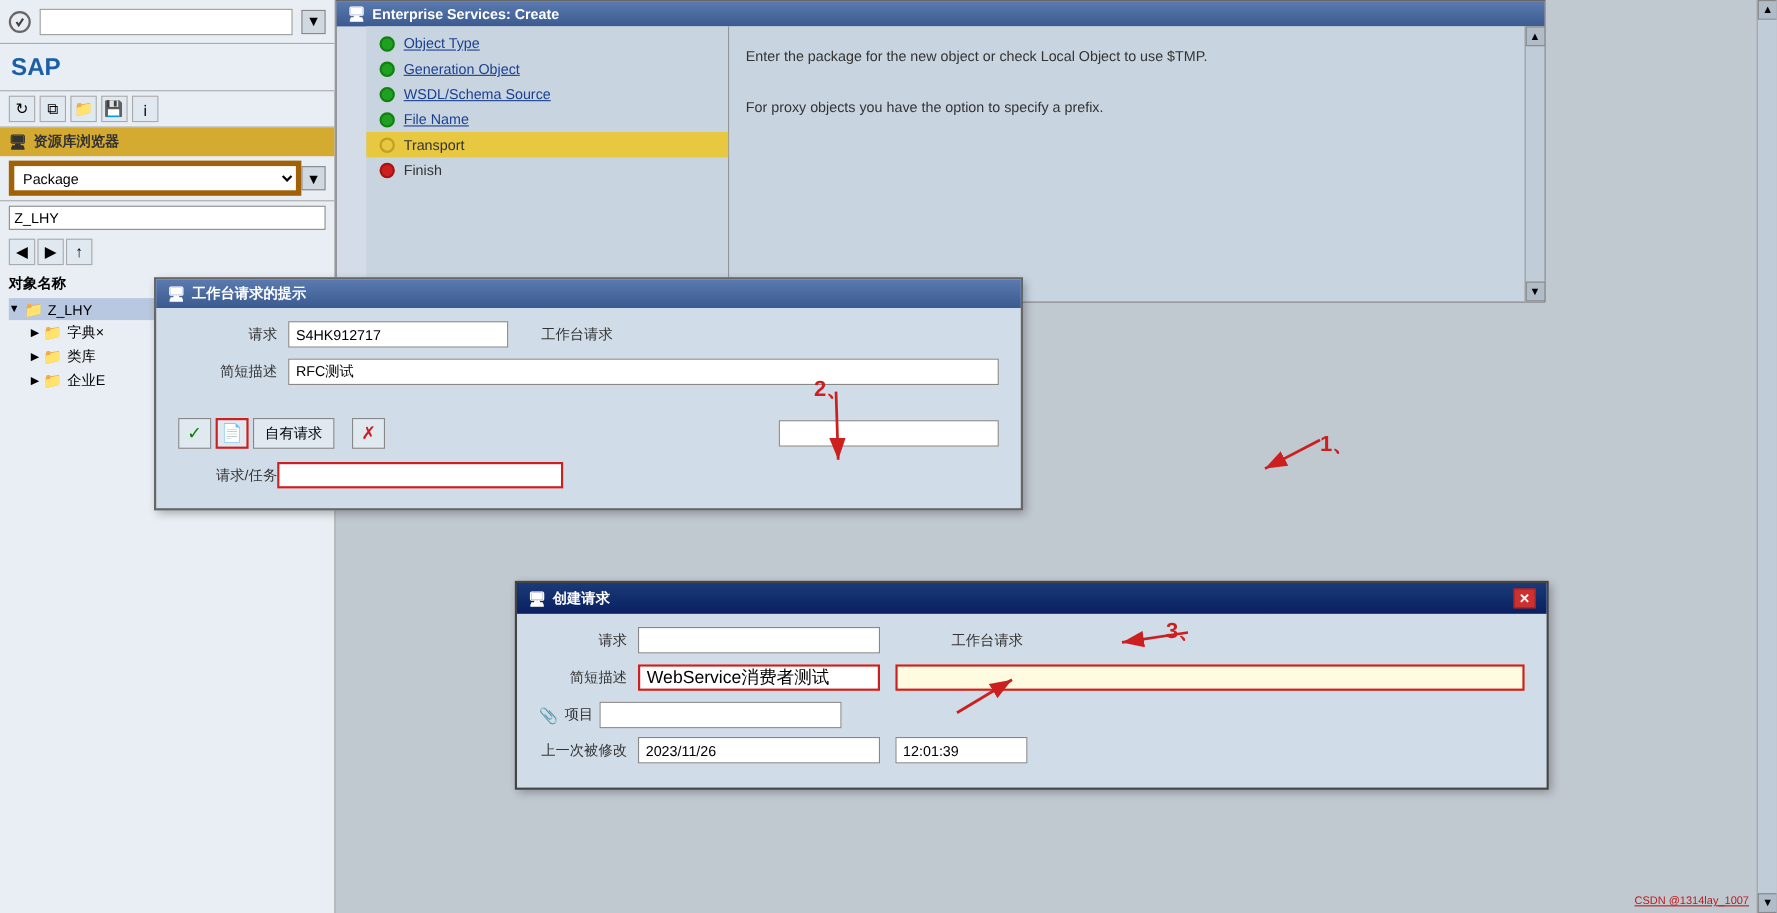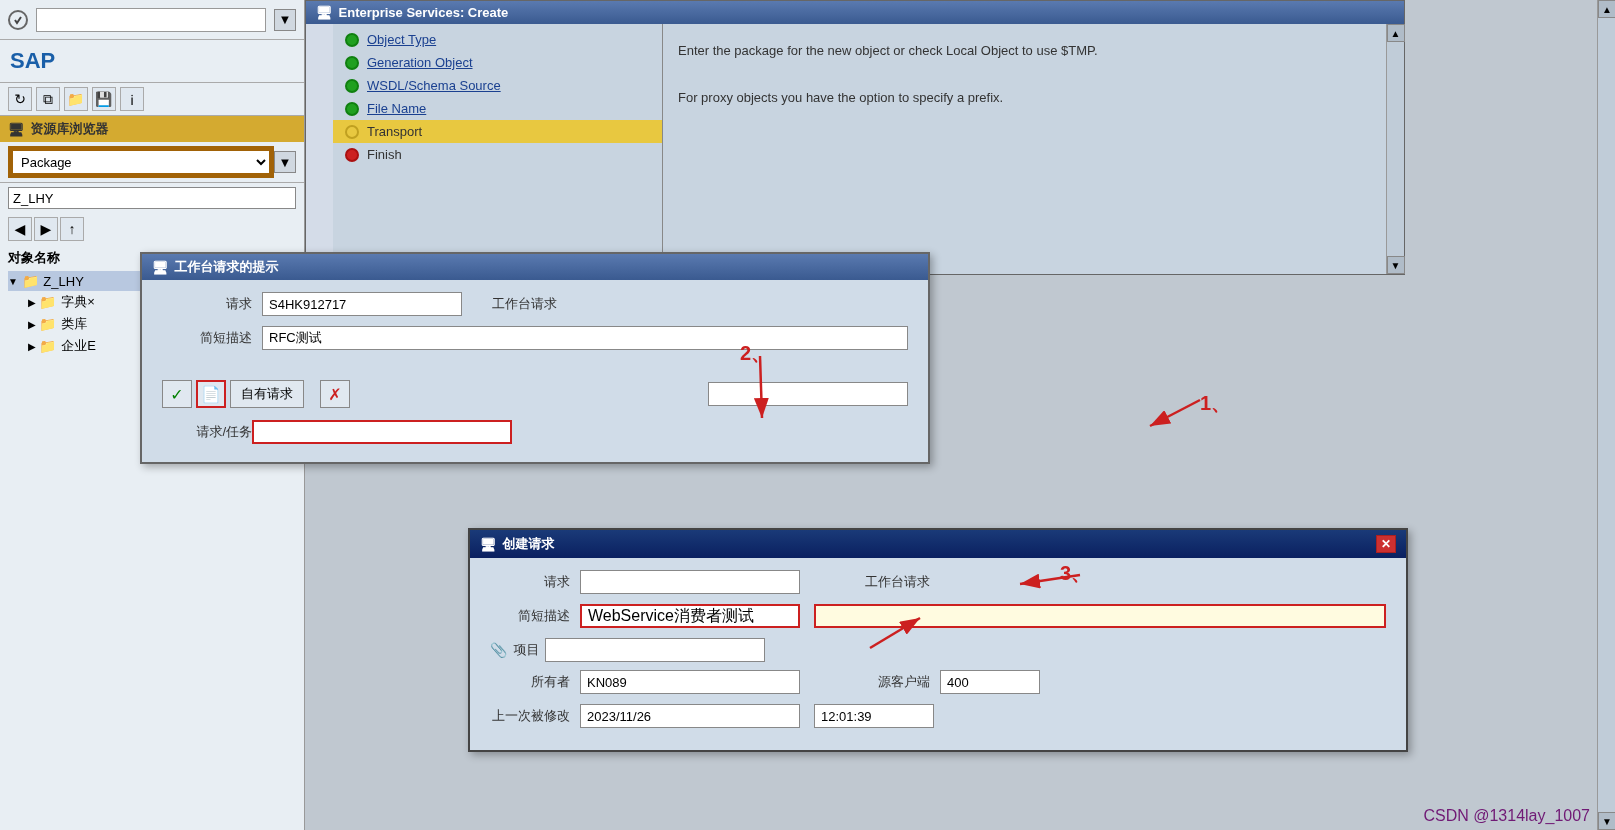--- a/index.html
+++ b/index.html
@@ -87,21 +87,21 @@
     .d2-label2 { width: 80px; text-align: right; color: #333; font-size: 13px; margin-left: 40px; }
     .d2-input2 { width: 100px; height: 24px; border: 1px solid #888; background: white; padding: 2px 6px; font-size: 13px; }
     .d2-section { display: flex; align-items: center; gap: 6px; margin-bottom: 8px; }
     .d2-icon { font-size: 14px; }
 
     
     .right-scroll { position: absolute; right: 0; top: 0; width: 18px; height: 830px; background: #c0ccd8; border-left: 1px solid #999; }
     .right-scroll-btn { width: 18px; height: 18px; background: #b0bcc8; border: 1px solid #888; display: flex; align-items: center; justify-content: center; font-size: 10px; cursor: pointer; }
 
     
-    .watermark { position: absolute; bottom: 5px; right: 25px; font-size: 16px; color: #701a75; }
+    .watermark { position: absolute; bottom: 5px; right: 25px; font-size: 10px; color: #b91c1c; text-decoration: underline; }
 
     
     .red-arrow { position: absolute; pointer-events: none; z-index: 50; }
 
     
     .num-label { position: absolute; font-size: 20px; font-weight: bold; color: #cc2020; pointer-events: none; z-index: 100; }
   </style>
 </head>
 <body>
 
@@ -278,26 +278,20 @@
       <span class="d2-label">简短描述</span>
       <input class="d2-input-highlight" type="text" value="WebService消费者测试" style="">
       <input class="d2-input-long" type="text" value="" style="margin-left: 4px; border: 2px solid rgb(204, 32, 32);">
     </div>
     <div class="d2-section">
       <span class="d2-icon">📎</span>
       <span class="d2-label" style="width:auto;">项目</span>
       <input class="d2-input" type="text" value="" style="">
     </div>
     <div class="d2-row">
-      <span class="d2-label">所有者</span>
-      <input class="d2-input" type="text" value="KN089" style="">
-      <span class="d2-label2">源客户端</span>
-      <input class="d2-input2" type="text" value="400" style="">
-    </div>
-    <div class="d2-row">
       <span class="d2-label">上一次被修改</span>
       <input class="d2-input" type="text" value="2023/11/26" style="">
       <input class="d2-input" type="text" value="12:01:39" style="width: 120px; margin-left: 4px;">
     </div>
   </div>
 </div>
 
 <div class="right-scroll">
   <div class="right-scroll-btn">▲</div>
   <div style="flex:1; background:#c0ccd8; height:calc(100% - 36px);"></div>

